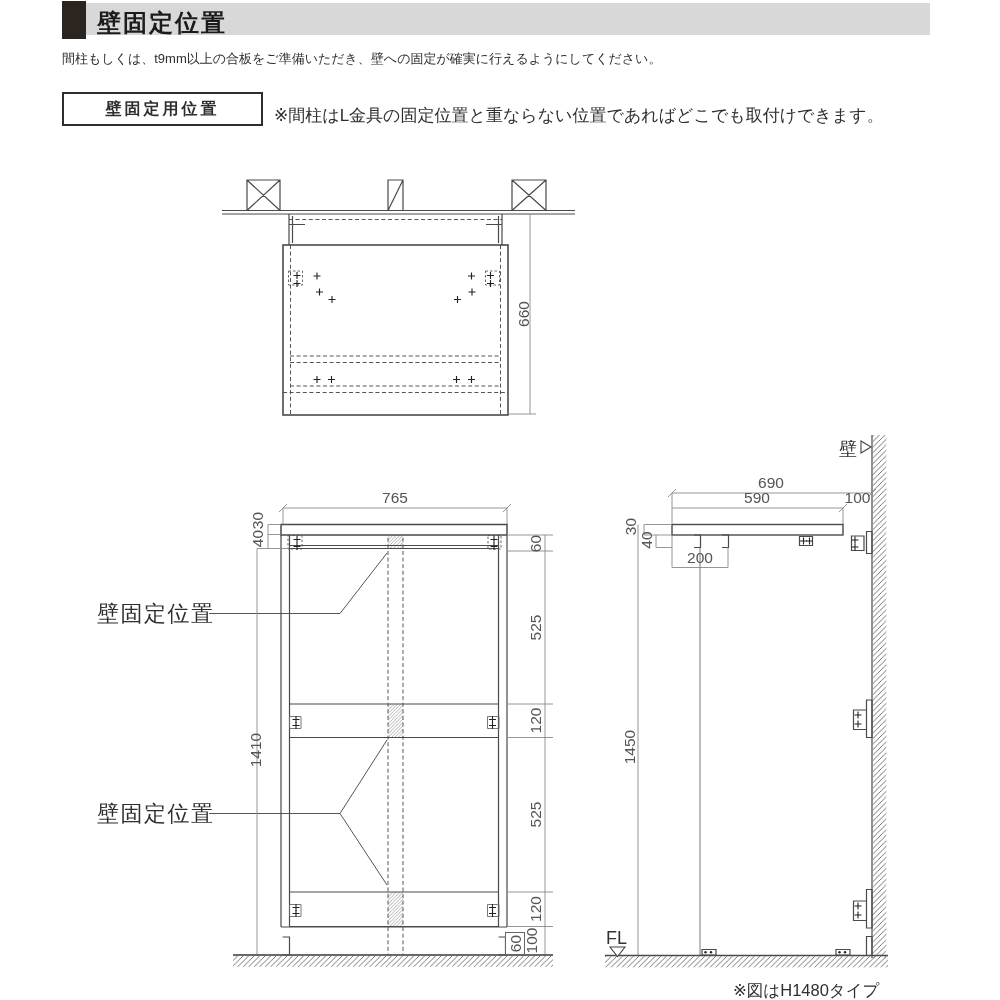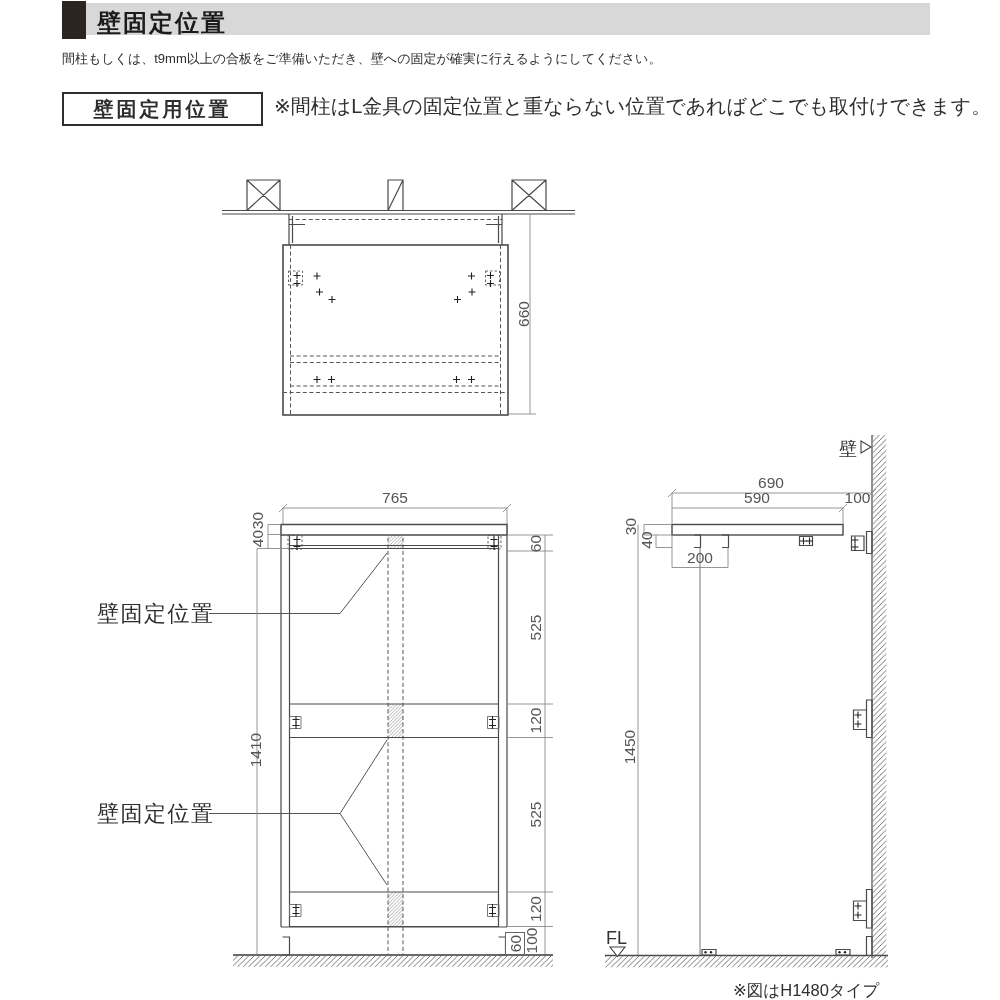--- a/index.html
+++ b/index.html
@@ -2,22 +2,22 @@
 <html style="--line: #4a4a4a; --dim-line: #8a8a8a; --text: #2e2e2e; --header-band: #d8d8d8; --header-bar: #2b241f;"><head>
 <meta charset="utf-8">
 <style>
   html,body{margin:0;padding:0;background:#fff;}
   body{width:1000px;height:1000px;position:relative;font-family:"Liberation Sans","DejaVu Sans",sans-serif;color:var(--text,#2e2e2e);}
   .header-band{position:absolute;left:62px;top:3px;width:868px;height:32px;background:var(--header-band,#d8d8d8);}
   .header-bar{position:absolute;left:62px;top:1px;width:24px;height:38px;background:var(--header-bar,#2b241f);}
   .title{position:absolute;left:97px;top:7px;font-size:24px;font-weight:bold;color:#1b1b1b;letter-spacing:2px;}
   .intro{position:absolute;left:62px;top:50px;font-size:13px;color:var(--text,#2e2e2e);white-space:nowrap;}
   .label-box{position:absolute;left:62px;top:92px;width:197px;height:30px;border:2px solid #2e2e2e;background:#fff;
-    display:flex;align-items:center;justify-content:center;font-size:20px;font-weight:bold;letter-spacing:3px;}
-  .note{position:absolute;left:274px;top:93px;font-size:20px;color:var(--text,#2e2e2e);white-space:nowrap;}
+    display:flex;align-items:center;justify-content:center;font-size:16px;font-weight:bold;letter-spacing:3px;}
+  .note{position:absolute;left:274px;top:104px;font-size:17px;color:var(--text,#2e2e2e);white-space:nowrap;}
   .footnote{position:absolute;left:733px;top:980px;font-size:16.5px;color:var(--text,#2e2e2e);white-space:nowrap;}
   svg{position:absolute;left:0;top:0;}
   .ln{stroke:var(--line,#4a4a4a);fill:none;stroke-width:1.2;}
   .lnbold{stroke:var(--line,#4a4a4a);fill:none;stroke-width:1.6;}
   .lnthin{stroke:#6a6a6a;fill:none;stroke-width:0.9;}
   .dashed{stroke:#555;fill:none;stroke-width:1;stroke-dasharray:4 2.6;}
   .dashsq{stroke:#555;fill:none;stroke-width:0.9;stroke-dasharray:2.5 2;}
   .dim{stroke:var(--dim-line,#8a8a8a);fill:none;stroke-width:0.9;}
   .plus{stroke:#222;stroke-width:1.1;fill:none;}
   .whitebox{fill:#fff;stroke:var(--line,#4a4a4a);}

